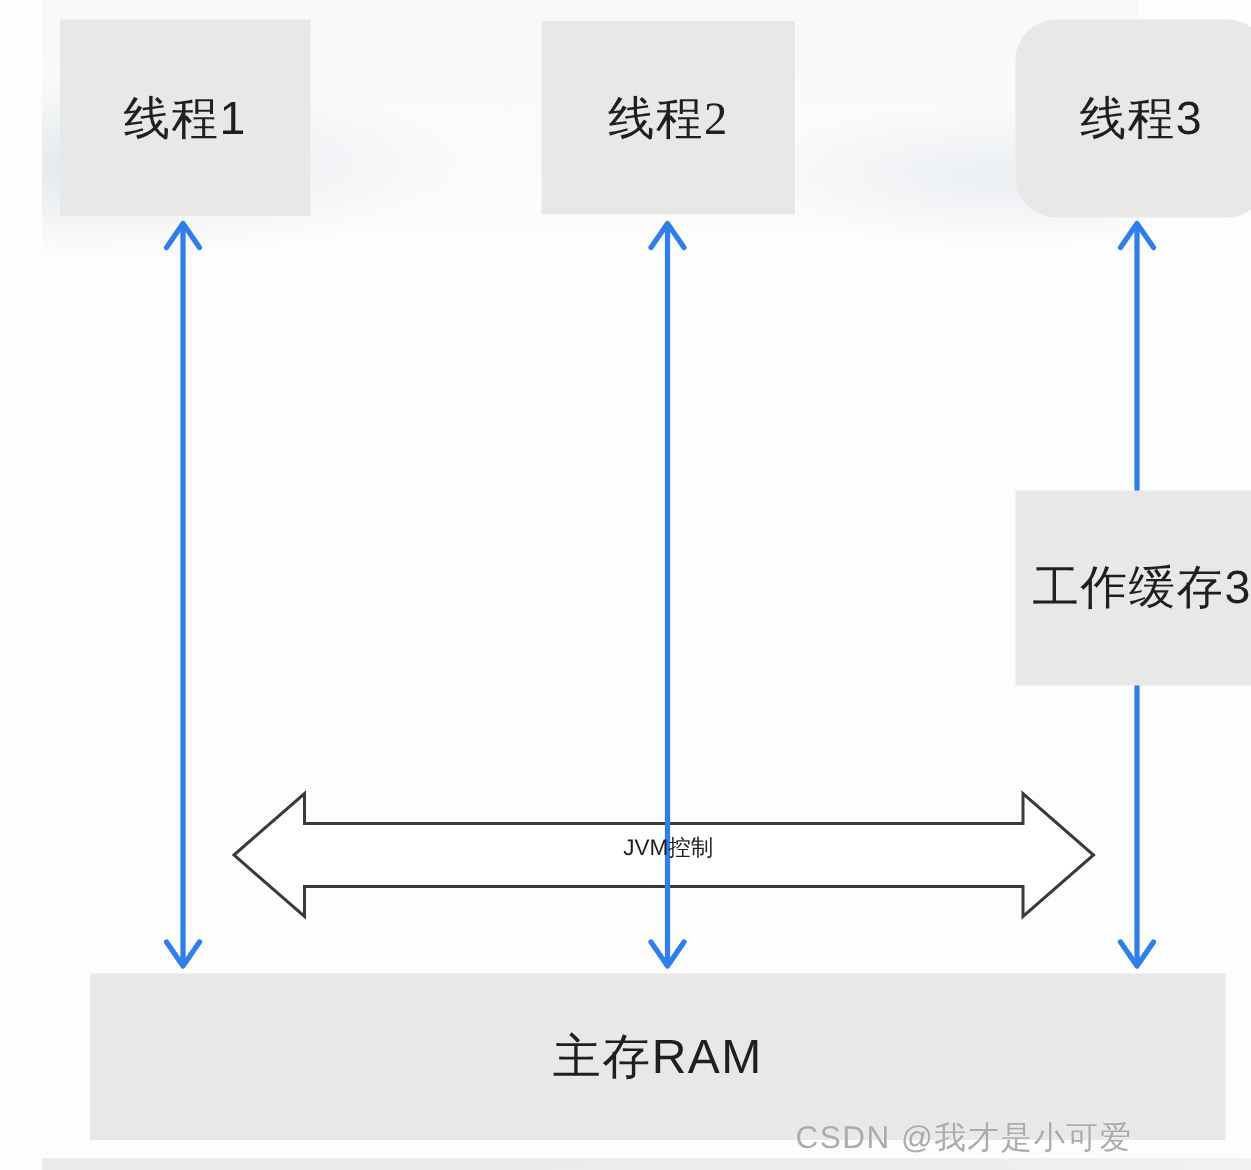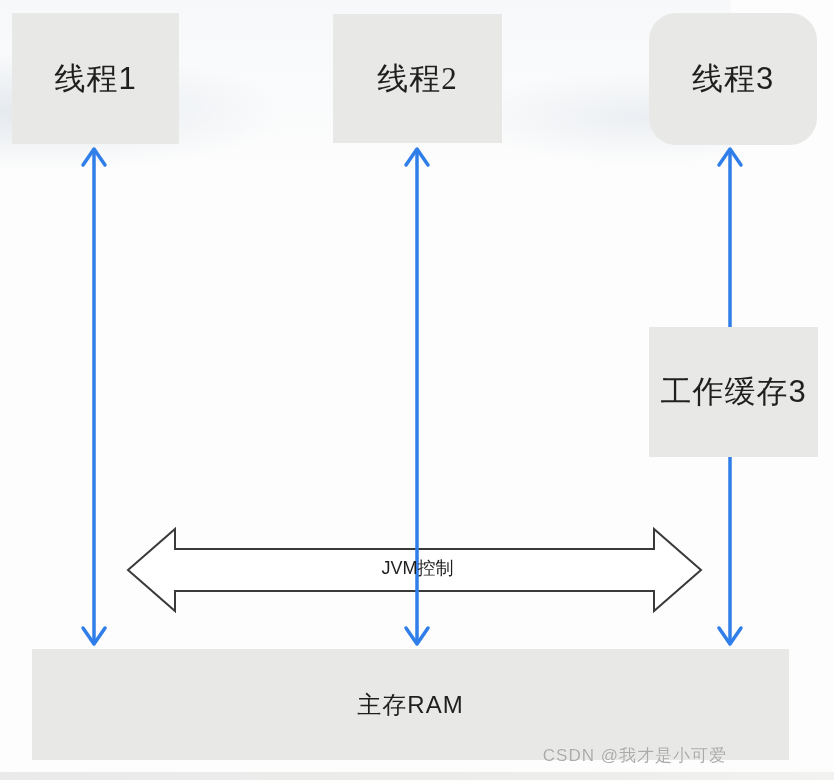--- a/index.html
+++ b/index.html
@@ -7,43 +7,44 @@
     width:834px;height:780px;overflow:hidden;
     font-family:"Liberation Sans","DejaVu Sans",sans-serif;
     background:#fdfdfd;
   }
   #canvas{
     position:relative;width:731px;height:780px;
     background:
       radial-gradient(ellipse 420px 95px at 30px 112px, rgba(206,215,224,.50), rgba(206,215,224,0) 62%),
       radial-gradient(ellipse 300px 75px at 645px 118px, rgba(212,219,227,.40), rgba(212,219,227,0) 62%),
       linear-gradient(180deg,#f6f8fa 0%,#fdfdfd 22%,#fdfdfd 100%);
+    margin-left: 28px;
   }
   .layer-svg{position:absolute;left:0;top:0;z-index:1;}
   .box{
     position:absolute;z-index:2;
     background:#e8e8e6;
     display:flex;align-items:center;justify-content:center;
     color:#1f1f1f;font-size:31px;font-weight:500;letter-spacing:1px;
   }
   #thread1{left:12px;top:13px;width:167px;height:131px;}
   #thread2{left:333px;top:14px;width:169px;height:129px;font-family:Liberation Serif, serif;}
   #thread3{left:649px;top:13px;width:168px;height:132px;border-radius:27px;}
   #cache1{left:12px;top:327px;width:168px;height:130px;}
   #cache2{left:333px;top:328px;width:169px;height:131px;}
   #cache3{left:649px;top:327px;width:169px;height:130px;}
-  #mainram{left:32px;top:649px;width:757px;height:111px;font-size:24px;}
+  #mainram{left:32px;top:649px;width:757px;height:111px;font-size:32px;}
   #jvm-label{
     position:absolute;z-index:2;left:330px;top:556px;width:175px;
-    text-align:center;font-size:18px;color:#1e1e1e;font-weight:500;
+    text-align:center;font-size:15px;color:#1e1e1e;font-weight:500;
     background:transparent;pointer-events:none;
   }
   #watermark{
     position:absolute;z-index:3;right:4px;top:744px;
-    font-size:17px;color:#ababab;letter-spacing:1px;
+    font-size:21px;color:#ababab;letter-spacing:1px;
     text-shadow:0 0 1px rgba(255,255,255,.8);
   }
   #bottom-strip{
     position:absolute;z-index:0;left:0;bottom:0;width:834px;height:8px;
     background:linear-gradient(90deg,#eaeaea 0%,#ededeb 70%,#f2f2f0 100%);
   }
 </style>
 </head>
 <body>
 

